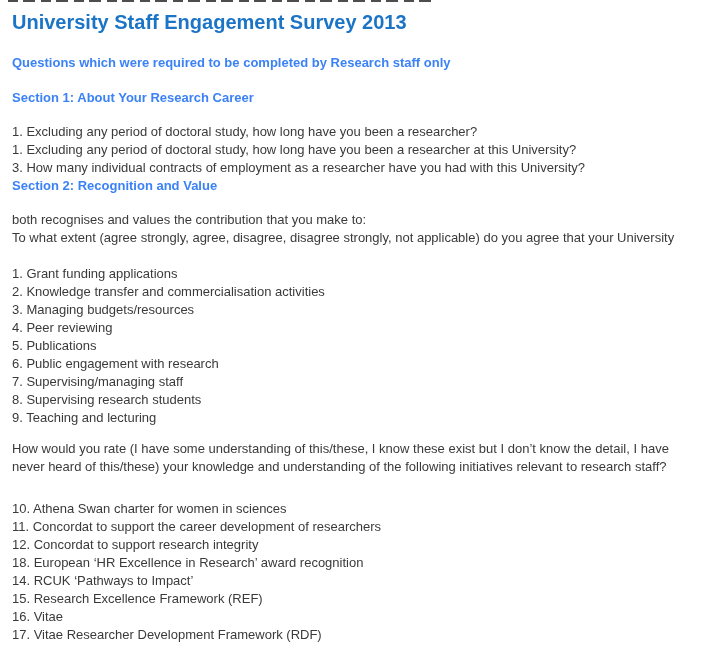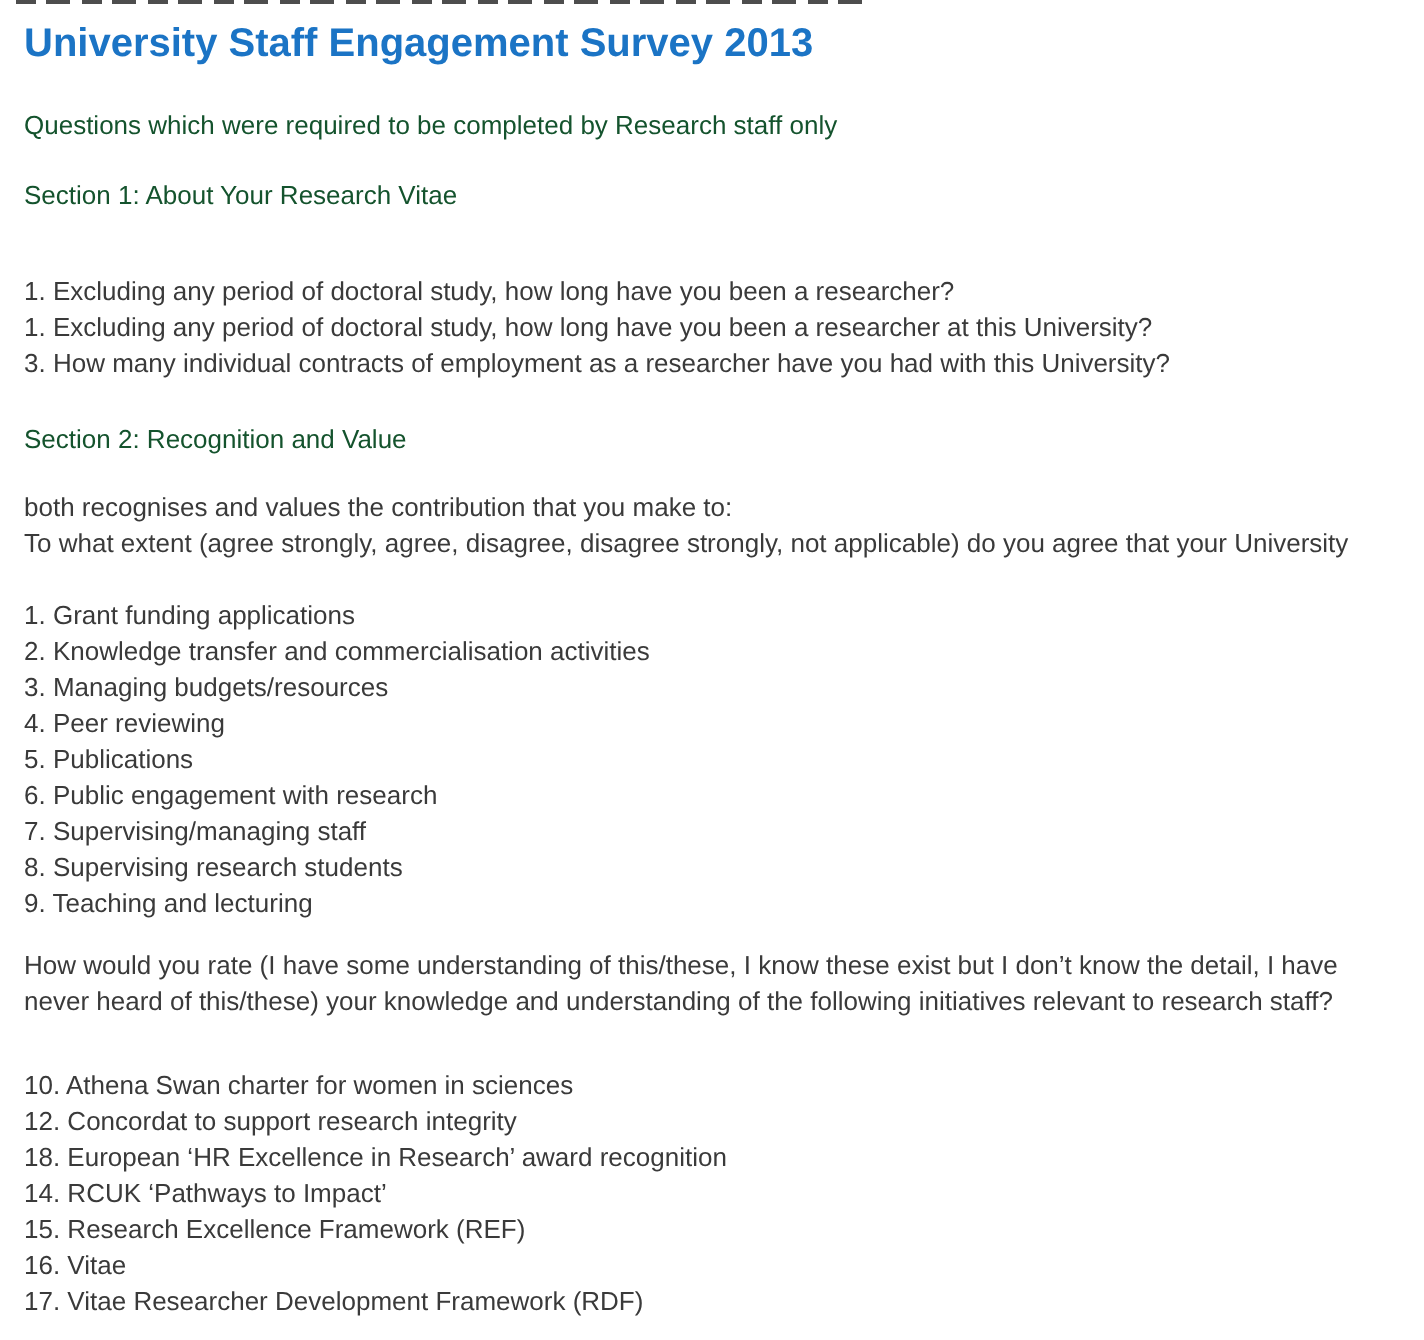--- a/index.html
+++ b/index.html
@@ -32,45 +32,45 @@
     opacity: 0.85;
   }
   h1.title {
     margin: 1px 0 0 0;
     font-size: 20px;
     line-height: 24px;
     font-weight: bold;
     color: #1b74c5;
   }
   .bold-line {
-    font-weight: normal;
-    color: #14532d;
+    font-weight: bold;
+    color: #3b82f6;
   }
   .intro   { margin-top: 20px; }
   .s1h     { margin-top: 17px; }
-  .list-1  { margin-top: 30px; }
-  .s2h     { margin-top: 20px; }
+  .list-1  { margin-top: 16px; }
+  .s2h     { margin-top: 0; }
   .para-1  { margin-top: 16px; }
   .list-2  { margin-top: 18px; }
   .para-2  { margin-top: 13px; }
   .list-3  { margin-top: 24px; }
   .line { min-height: 18px; }
 </style>
 </head>
 <body>
 
 <div class="page">
 
   <div class="top-artifact"></div>
 
   <h1 class="title">University Staff Engagement Survey 2013</h1>
 
   <div class="bold-line intro">Questions which were required to be completed by Research staff only</div>
 
-  <div class="bold-line s1h">Section 1: About Your Research Vitae</div>
+  <div class="bold-line s1h">Section 1: About Your Research Career</div>
 
   <div class="list-1">
     <div class="line">1. Excluding any period of doctoral study, how long have you been a researcher?</div>
     <div class="line">1. Excluding any period of doctoral study, how long have you been a researcher at this University?</div>
     <div class="line">3. How many individual contracts of employment as a researcher have you had with this University?</div>
   </div>
 
   <div class="bold-line s2h">Section 2: Recognition and Value</div>
 
   <div class="para-1">
@@ -90,20 +90,21 @@
     <div class="line">9. Teaching and lecturing</div>
   </div>
 
   <div class="para-2">
     <div class="line">How would you rate (I have some understanding of this/these, I know these exist but I don’t know the detail, I have</div>
     <div class="line">never heard of this/these) your knowledge and understanding of the following initiatives relevant to research staff?</div>
   </div>
 
   <div class="list-3">
     <div class="line">10. Athena Swan charter for women in sciences</div>
+    <div class="line">11. Concordat to support the career development of researchers</div>
     <div class="line">12. Concordat to support research integrity</div>
     <div class="line">18. European ‘HR Excellence in Research’ award recognition</div>
     <div class="line">14. RCUK ‘Pathways to Impact’</div>
     <div class="line">15. Research Excellence Framework (REF)</div>
     <div class="line">16. Vitae</div>
     <div class="line">17. Vitae Researcher Development Framework (RDF)</div>
   </div>
 
 </div>
 

